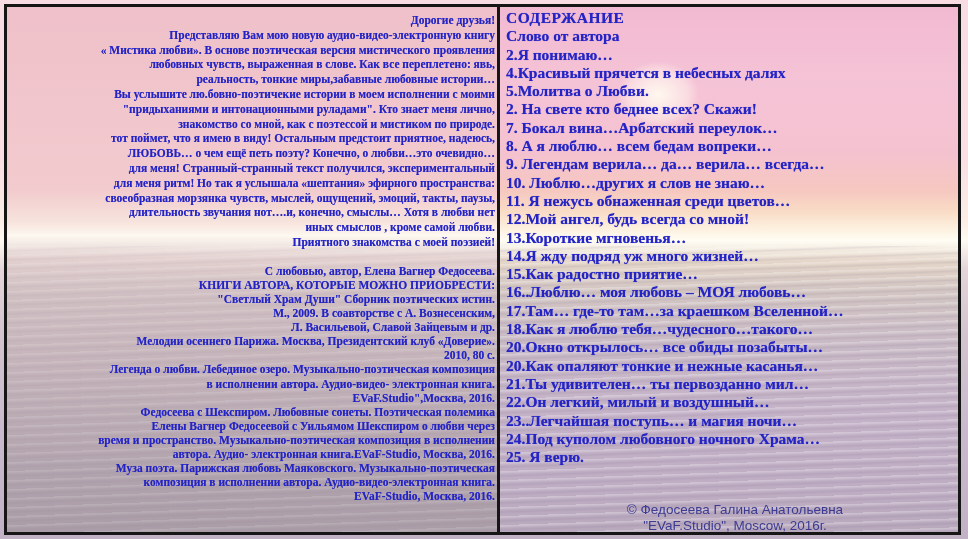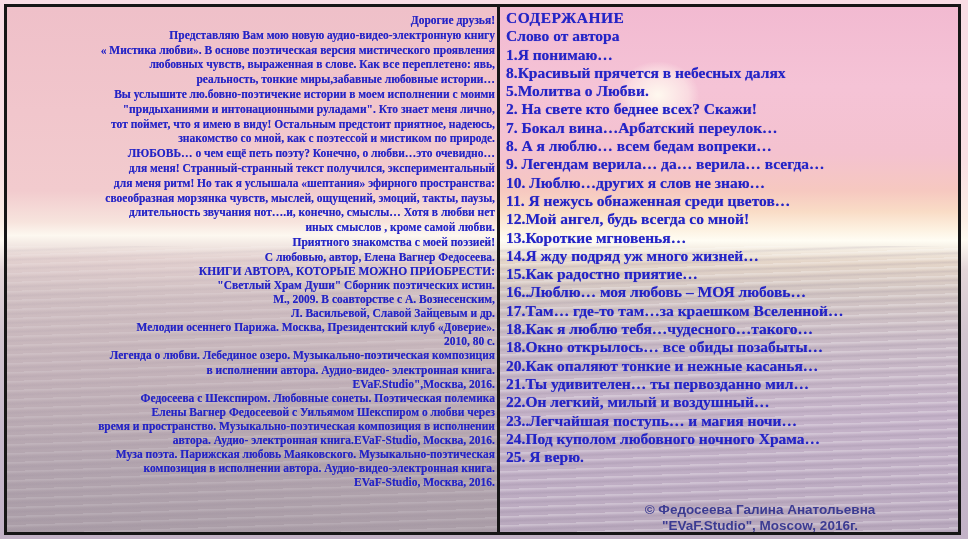--- a/index.html
+++ b/index.html
@@ -51,56 +51,56 @@
     pointer-events:none;
   }
   .panel-left .sea-waves{opacity:.5;}
   .text-col{
     position:absolute;left:9px;top:6px;right:4px;
     color:var(--ink-blue);
     font-weight:bold;font-size:11.5px;line-height:14.8px;
     white-space:nowrap;
     text-shadow:0 0 .6px rgba(40,40,200,.55);
   }
-  .books-block{line-height:14.1px;}
+  .books-block{line-height:14.1px;margin-top:14px;}
   .toc-col{
     position:absolute;left:6px;top:2px;right:2px;
     color:var(--ink-blue);
     font-weight:bold;font-size:15.5px;line-height:18.3px;
     white-space:nowrap;
     text-shadow:0 0 .7px rgba(32,32,198,.6);
   }
   .toc-title{letter-spacing:.5px;}
   .copyright{
     position:absolute;left:0;top:495px;width:380px;
-    padding-left:70px;text-align:center;
+    padding-left:45px;text-align:center;
     font-family:"Liberation Sans",sans-serif;
-    font-weight:bold;font-size:13.5px;line-height:15.5px;
+    font-weight:normal;font-size:13.5px;line-height:15.5px;
     color:var(--copyright-blue);
   }
   .line{height:inherit;}
 </style>
 </head>
 <body>
 
 <div class="stage">
 
   <div class="panel panel-left">
     <div class="sea-waves"></div>
     <div class="text-col">
       <div>
           <div class="line">Дорогие друзья!</div>
           <div class="line">Представляю Вам мою новую аудио-видео-электронную книгу</div>
           <div class="line">« Мистика любви». В основе поэтическая версия мистического проявления</div>
           <div class="line">любовных чувств, выраженная в слове. Как все переплетено: явь,</div>
           <div class="line">реальность, тонкие миры,забавные любовные истории…</div>
           <div class="line">Вы услышите лю.бовно-поэтичекие истории в моем исполнении с моими</div>
           <div class="line">"придыханиями и интонационными руладами". Кто знает меня лично,</div>
+          <div class="line">знакомство со мной, как с поэтессой и мистиком по природе.</div>
           <div class="line">тот поймет, что я имею в виду! Остальным предстоит приятное, надеюсь,</div>
-          <div class="line">знакомство со мной, как с поэтессой и мистиком по природе.</div>
           <div class="line">ЛЮБОВЬ… о чем ещё петь поэту? Конечно, о любви…это очевидно…</div>
           <div class="line">для меня! Странный-странный текст получился, экспериментальный</div>
           <div class="line">для меня ритм! Но так я услышала «шептания» эфирного пространства:</div>
           <div class="line">своеобразная морзянка чувств, мыслей, ощущений, эмоций, такты, паузы,</div>
           <div class="line">длительность звучания нот….и, конечно, смыслы… Хотя в любви нет</div>
           <div class="line">иных смыслов , кроме самой любви.</div>
           <div class="line">Приятного знакомства с моей поэзией!</div>
         </div>
       <div class="books-block">
           <div class="line">С любовью, автор, Елена Вагнер Федосеева.</div>
@@ -123,37 +123,37 @@
         </div>
     </div>
   </div>
 
   <div class="panel panel-right">
     <div class="sea-waves"></div>
     <div class="toc-col">
       <div class="line toc-title">СОДЕРЖАНИЕ</div>
       <div>
           <div class="line">Слово от автора</div>
-          <div class="line">1.Я понимаю…</div>
-          <div class="line">8.Красивый прячется в небесных далях</div>
+          <div class="line">2.Я понимаю…</div>
+          <div class="line">4.Красивый прячется в небесных далях</div>
           <div class="line">5.Молитва о Любви.</div>
           <div class="line">2. На свете кто беднее всех? Скажи!</div>
           <div class="line">7. Бокал вина…Арбатский переулок…</div>
           <div class="line">8. А я люблю… всем бедам  вопреки…</div>
           <div class="line">9. Легендам верила… да… верила… всегда…</div>
           <div class="line">10. Люблю…других я слов не знаю…</div>
           <div class="line">11. Я нежусь обнаженная среди цветов…</div>
           <div class="line">12.Мой ангел, будь всегда со мной!</div>
           <div class="line">13.Короткие мгновенья…</div>
           <div class="line">14.Я жду подряд уж много жизней…</div>
           <div class="line">15.Как радостно приятие…</div>
           <div class="line">16..Люблю… моя любовь – МОЯ любовь…</div>
           <div class="line">17.Там… где-то там…за краешком Вселенной…</div>
           <div class="line">18.Как я люблю тебя…чудесного…такого…</div>
-          <div class="line">18.Окно открылось… все обиды позабыты…</div>
+          <div class="line">20.Окно открылось… все обиды позабыты…</div>
           <div class="line">20.Как опаляют тонкие и нежные касанья…</div>
           <div class="line">21.Ты удивителен… ты первозданно мил…</div>
           <div class="line">22.Он легкий, милый и воздушный…</div>
           <div class="line">23..Легчайшая поступь… и магия ночи…</div>
           <div class="line">24.Под куполом любовного ночного Храма…</div>
           <div class="line">25. Я верю.</div>
         </div>
     </div>
     <div class="copyright">
       <div>© Федосеева Галина Анатольевна</div>

